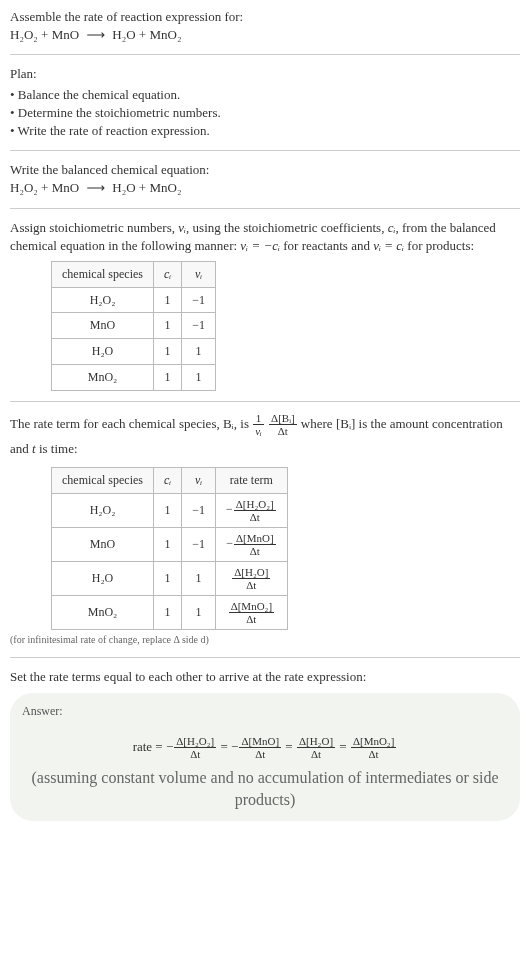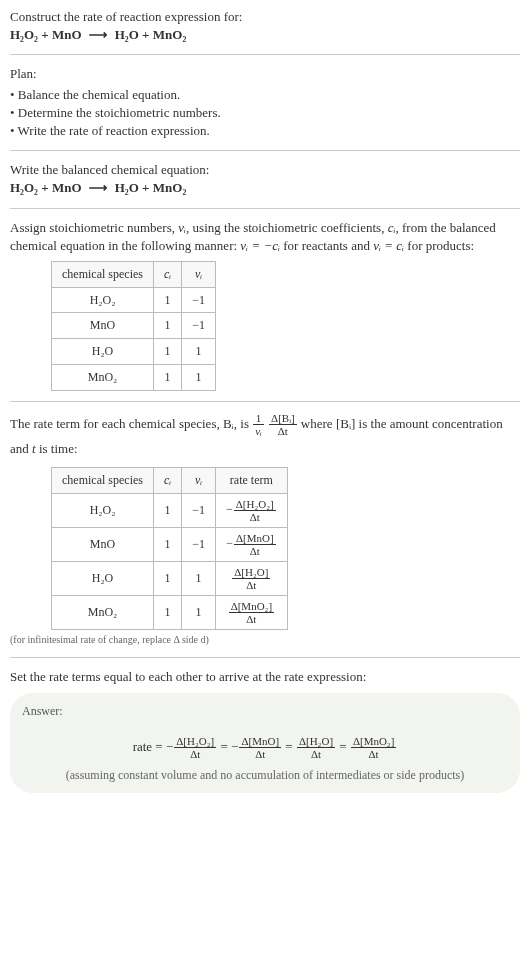--- a/index.html
+++ b/index.html
@@ -7,21 +7,21 @@
   font-family: Georgia, 'Times New Roman', serif;
   font-size: 13px;
   color: #333;
   background: #fff;
   width: 530px;
   padding: 8px 10px;
   line-height: 1.4;
 }
 .section { margin-bottom: 10px; }
 hr { border: none; border-top: 1px solid #ccc; margin: 10px 0; }
-.formula { font-family: Georgia, serif; font-weight: bold; }
+.formula { font-family: Georgia, serif; }
 .arrow { display: inline-block; margin: 0 4px; }
 table.stoich {
   border-collapse: collapse;
   margin-top: 6px;
   font-size: 12px;
   margin-left: 41px;
 }
 table.stoich th, table.stoich td {
   border: 1px solid #bbb;
   padding: 4px 10px;
@@ -47,21 +47,21 @@
   font-size: 12px;
   color: #555;
   margin-bottom: 6px;
 }
 .answer-rate {
   text-align: center;
   font-size: 13px;
   margin: 16px 0 6px 0;
 }
 .answer-note {
-  font-size: 12px;
+  font-size: 16px;
   color: #666;
   text-align: center;
 }
 .frac {
   display: inline-block;
   vertical-align: middle;
   text-align: center;
   font-size: 11px;
   margin: 0 1px;
 }
@@ -69,21 +69,21 @@
 .frac .den { display: block; padding: 0 2px; line-height: 1.1; }
 .ital { font-style: italic; }
 .plan-list { margin-top: 2px; }
 .plan-list div { margin-left: 0; }
 .chem { white-space: nowrap; }
 </style>
 </head>
 <body>
 
 <div class="section">
-  <div>Construct the rate of reaction expression for:</div>
+  <div>Assemble the rate of reaction expression for:</div>
   <div class="formula">
     <span class="chem">H₂O₂</span><span> + </span><span class="chem">MnO</span>
     <span class="arrow">⟶</span>
     <span class="chem">H₂O</span><span> + </span><span class="chem">MnO₂</span>
   </div>
 </div>
 
 <hr>
 
 <div class="section">

